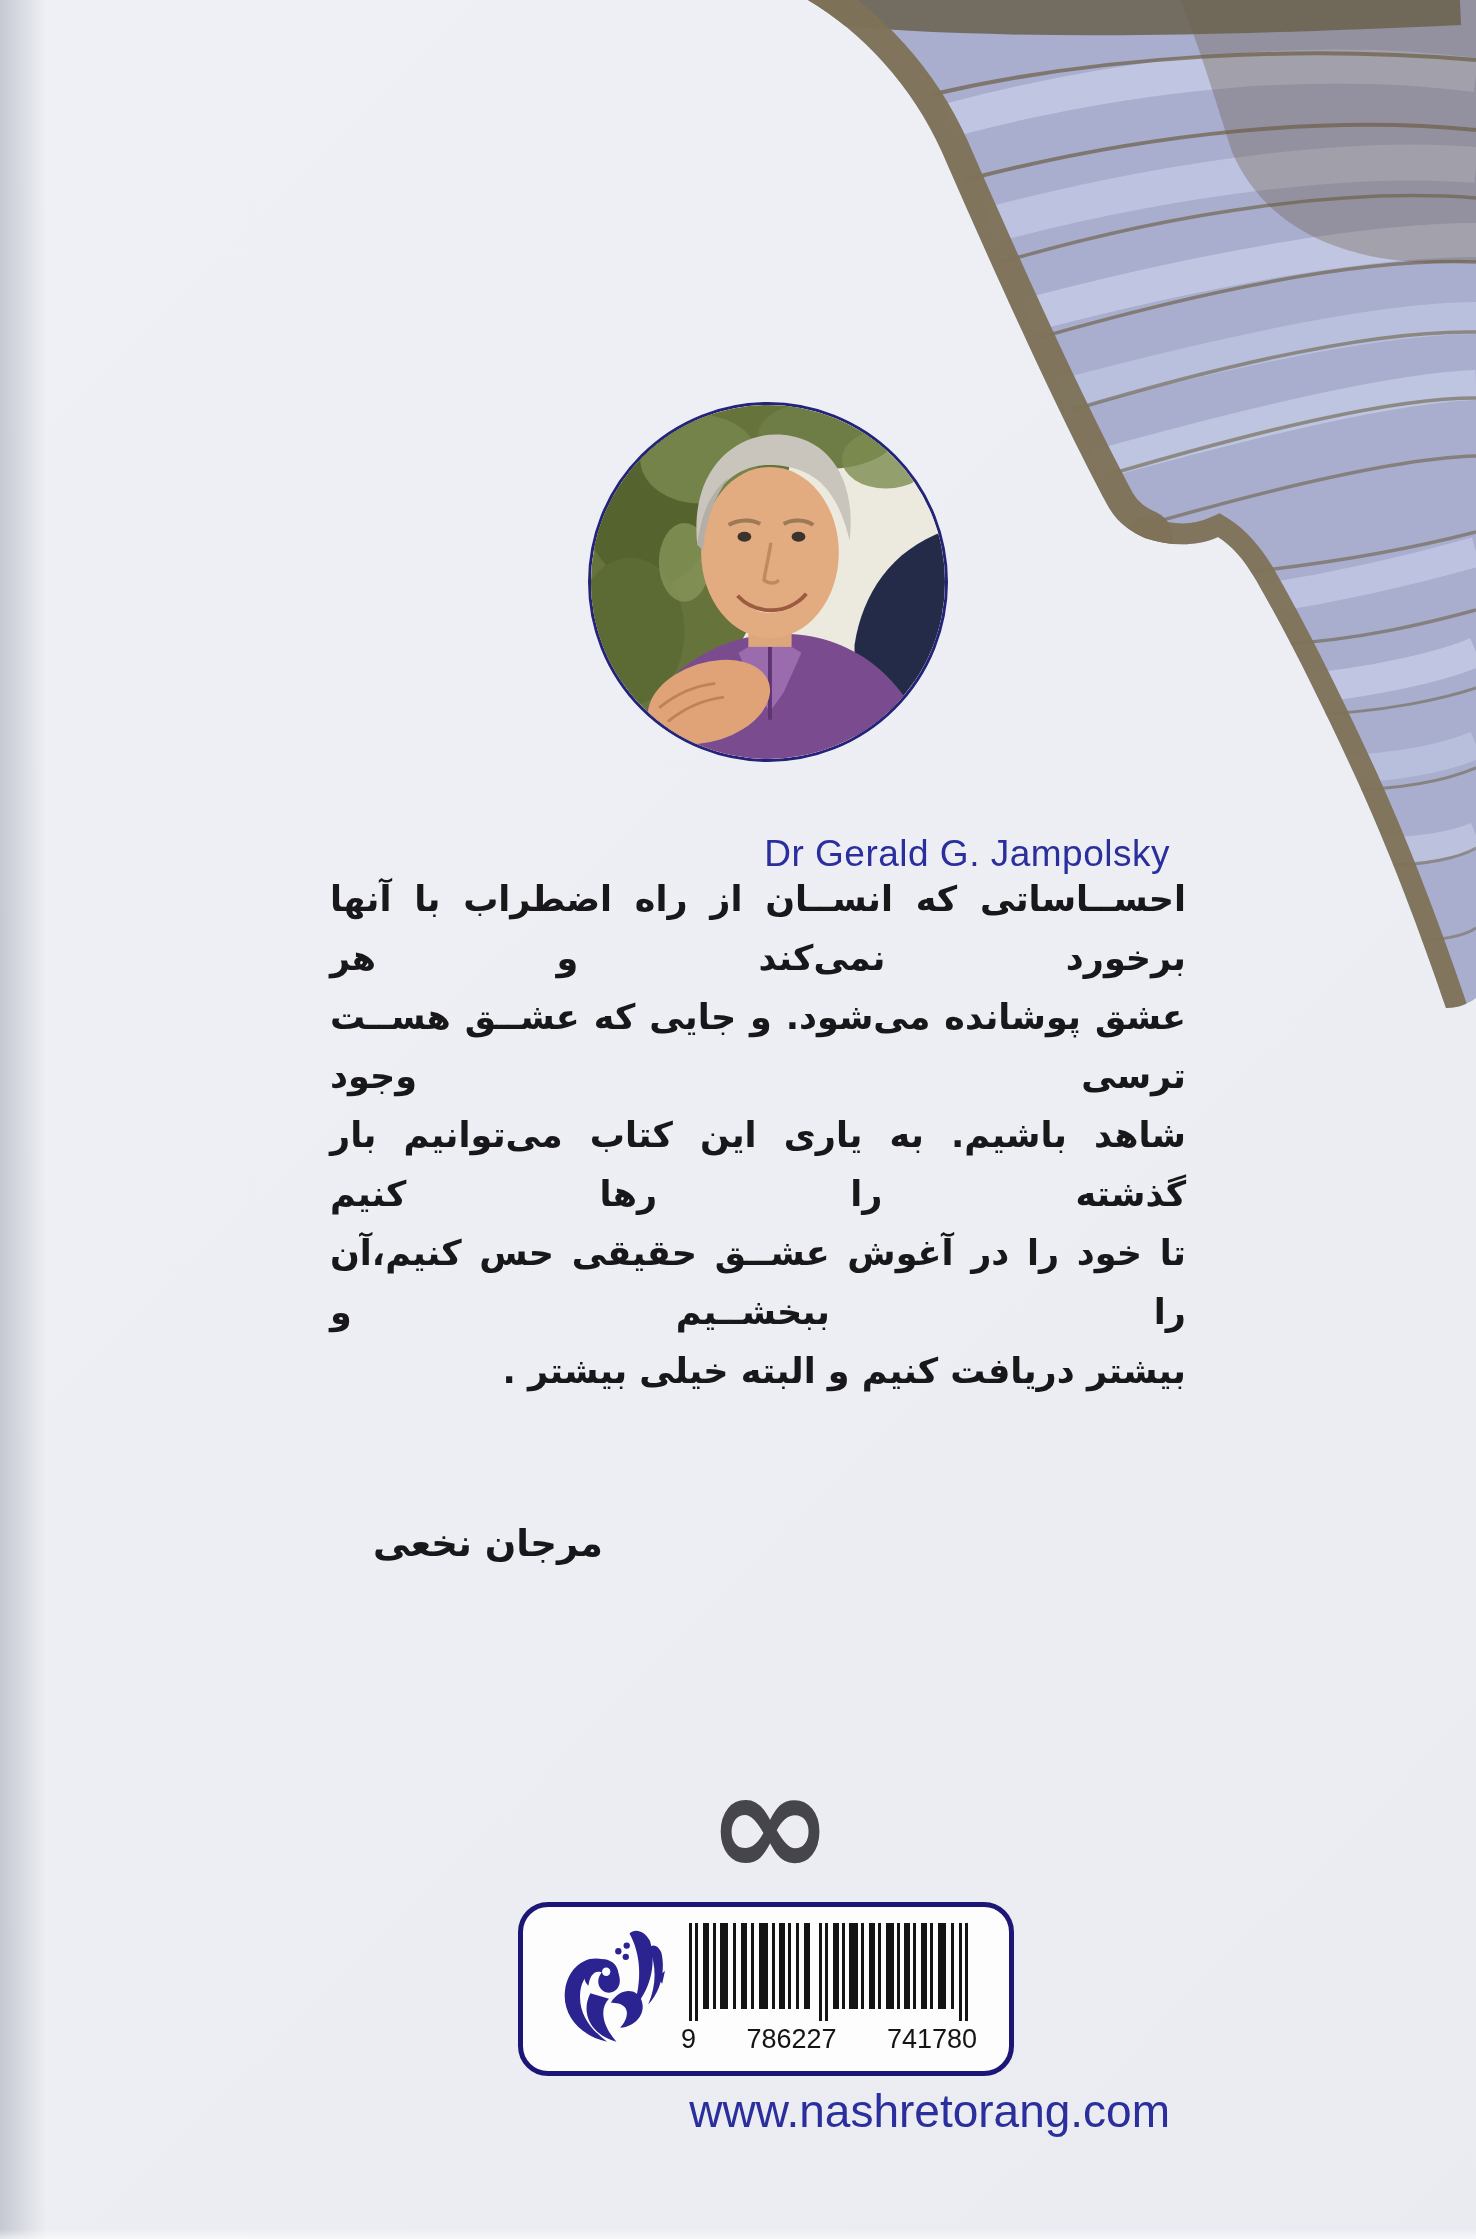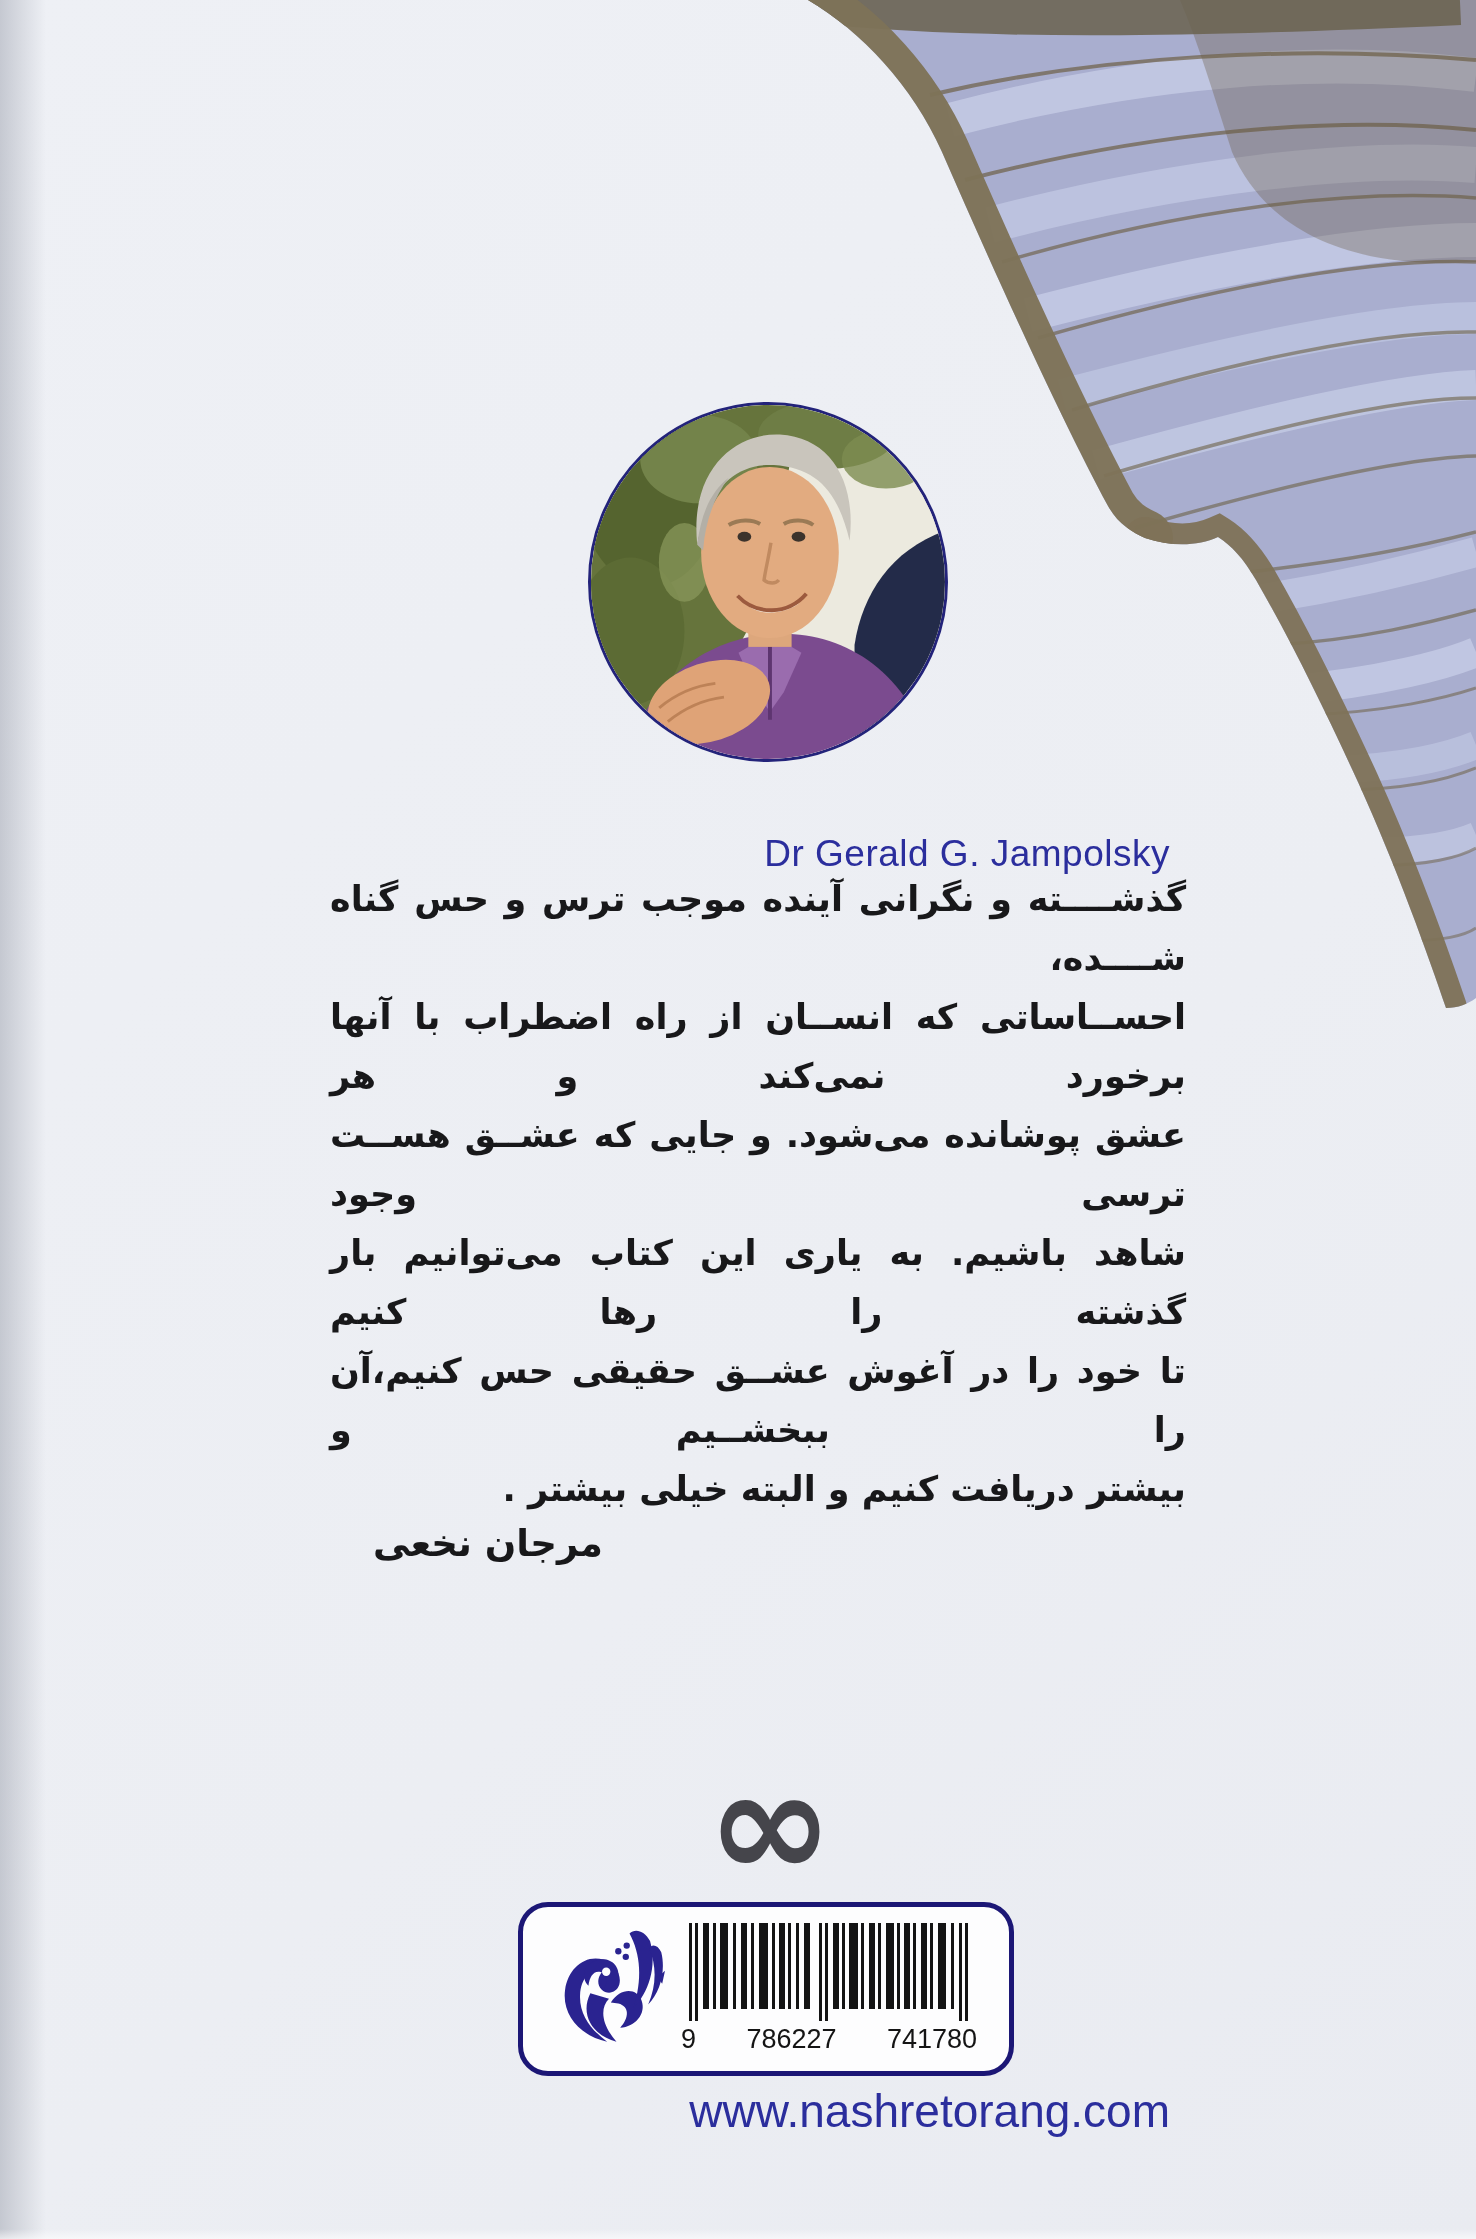--- a/index.html
+++ b/index.html
@@ -178,21 +178,20 @@
       <g transform="rotate(-18 120 302)">
         <ellipse cx="120" cy="302" rx="64" ry="40" fill="#dfa377"></ellipse>
         <path d="M70,292 C90,284 112,282 132,286 M74,308 C95,300 116,298 136,302" stroke="#bd8257" stroke-width="3" fill="none"></path>
       </g>
     </svg>
   </div>
 
   <div class="caption">Dr Gerald G. Jampolsky</div>
 
   <div class="desc">
-    <div class="line">گذشــــته و نگرانی آینده موجب ترس و حس گناه شــــده،</div>
     <div class="line">احســاساتی که انســان از راه اضطراب با آنها برخورد نمی‌کند و هر</div>
     <div class="line">عشق پوشانده می‌شود. و جایی که عشــق هســت ترسی وجود</div>
     <div class="line">شاهد باشیم. به یاری این کتاب می‌توانیم بار گذشته را رها کنیم</div>
     <div class="line">تا خود را در آغوش عشــق حقیقی حس کنیم،آن را ببخشــیم و</div>
     <div class="line">بیشتر دریافت کنیم و البته خیلی بیشتر .</div>
   </div>
 
   <div class="signature">مرجان نخعی</div>
 
   <div class="infinity">∞</div>

